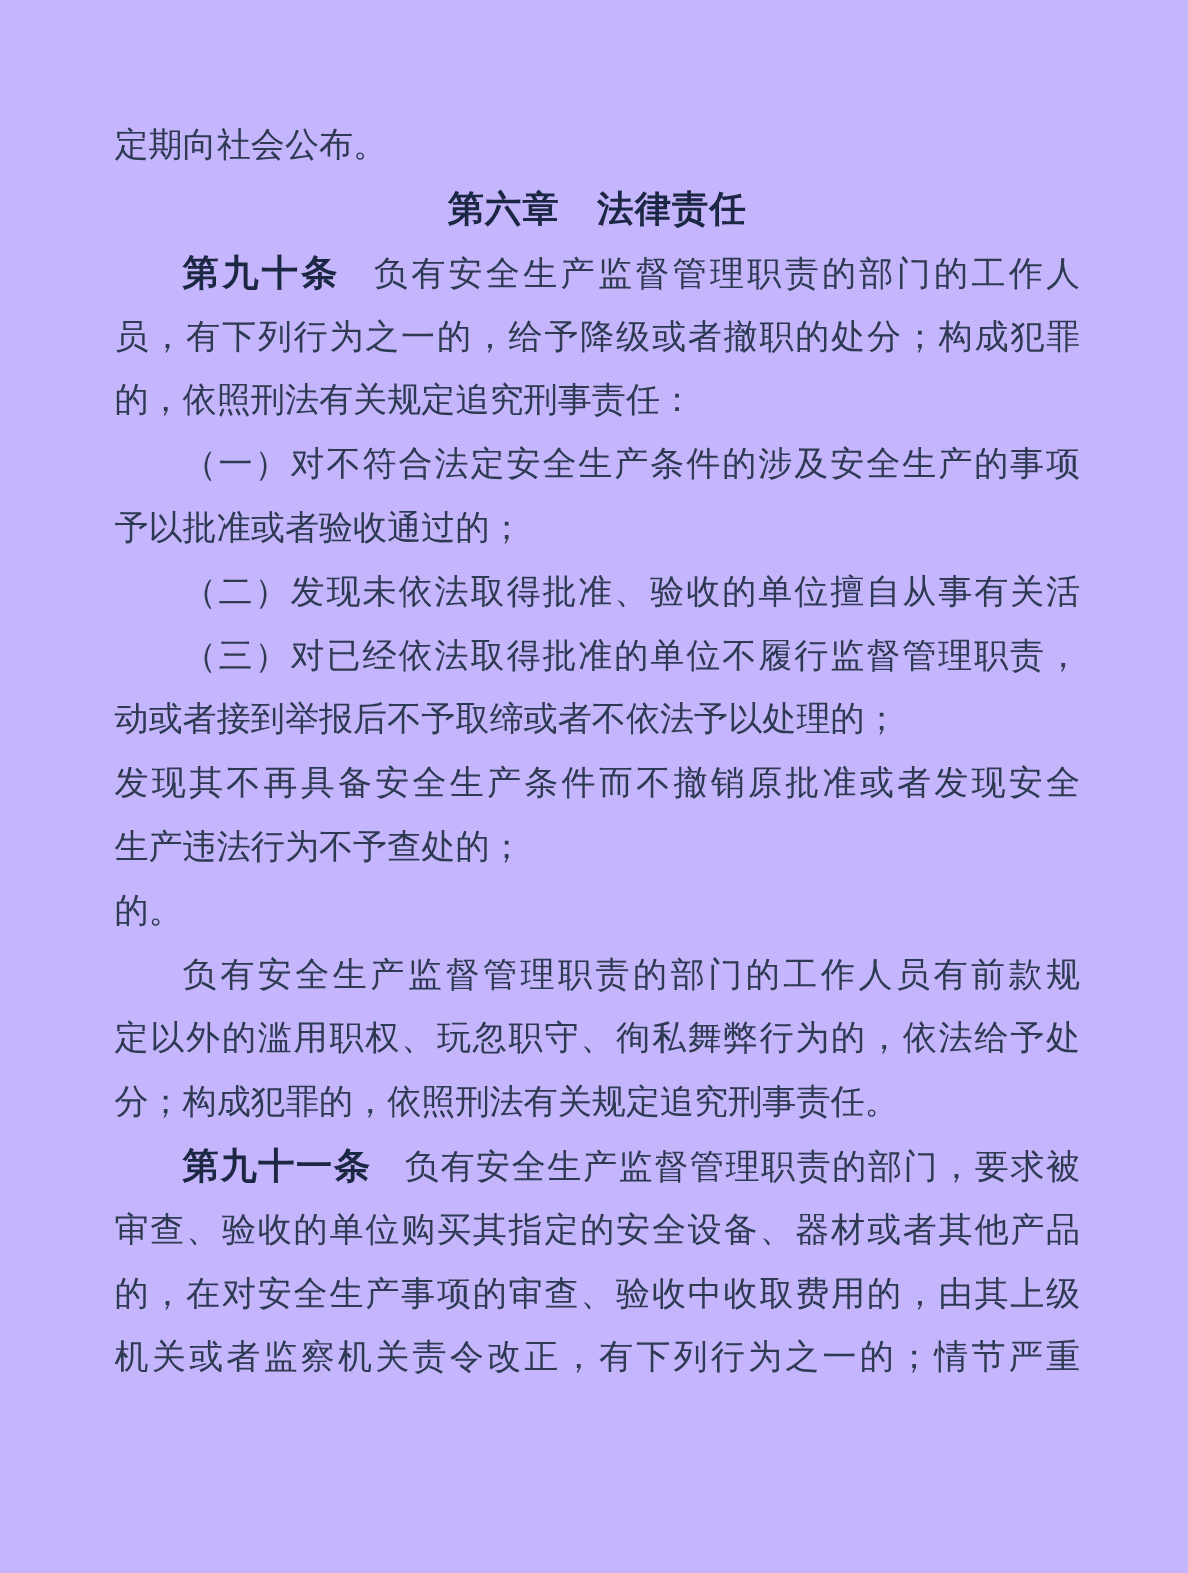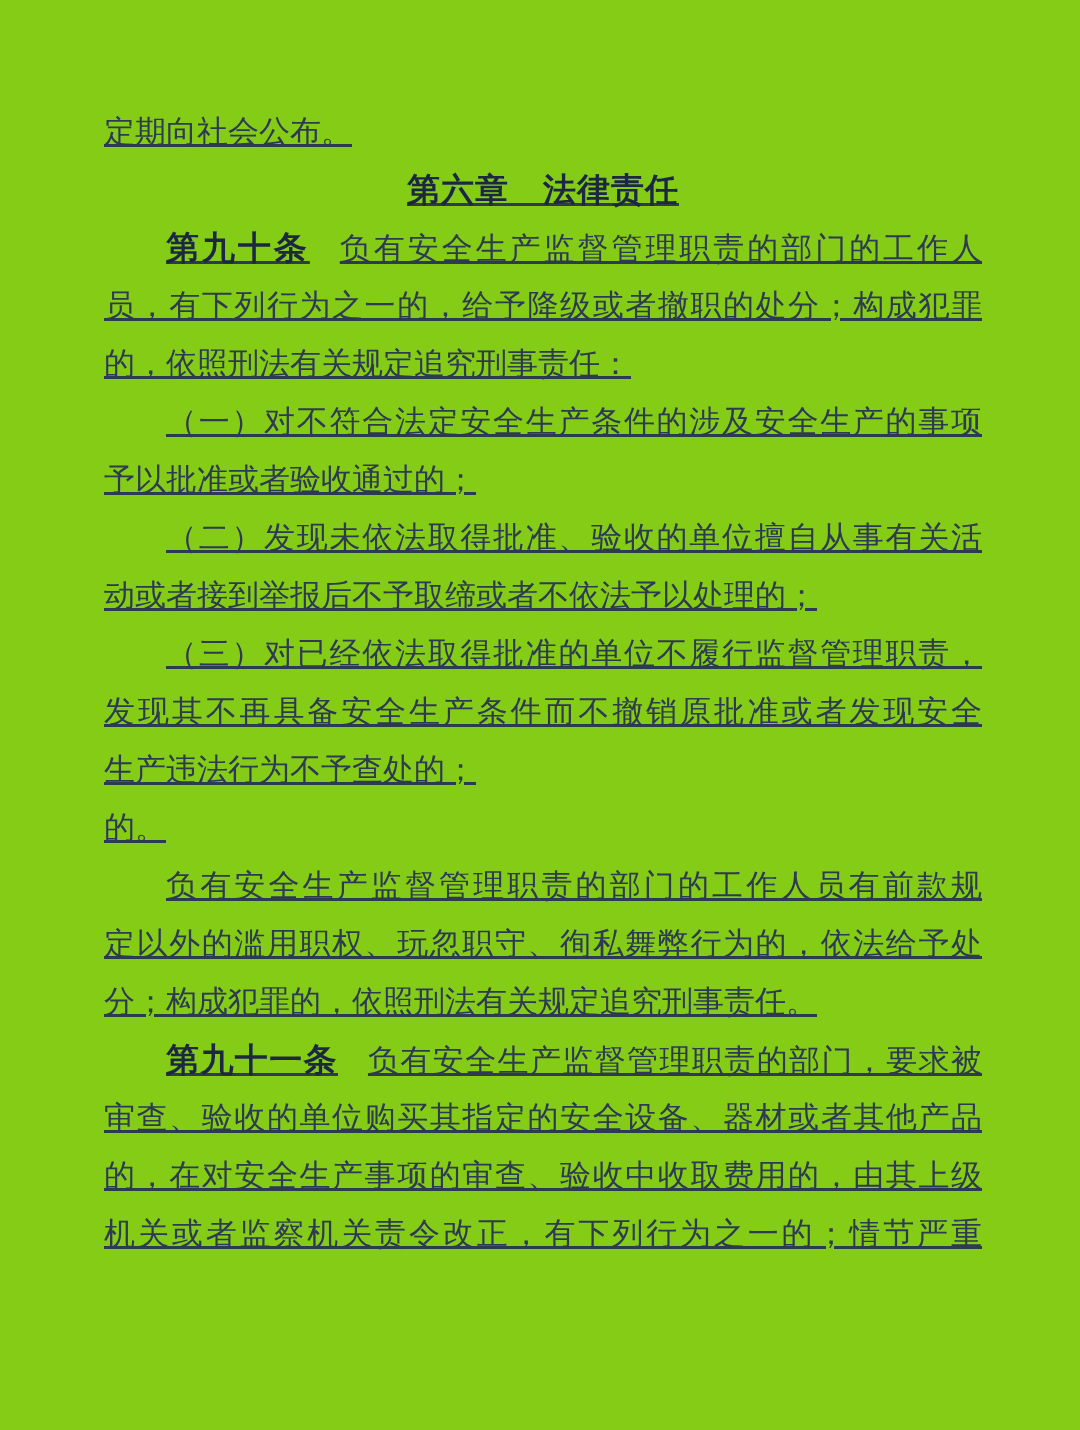--- a/index.html
+++ b/index.html
@@ -4,28 +4,27 @@
 <style>
   html, body {
     margin: 0;
     padding: 0;
     background: #ffffff;
   }
   .page {
     position: relative;
     width: 1080px;
     height: 1430px;
-    background: #84cc16;
+    background: #c4b5fd;
     box-sizing: border-box;
     padding: 103px 98px 0 104px;
     font-family: "Liberation Serif", "DejaVu Serif", serif;
     font-size: 31px;
     color: #2d3a52;
     overflow: hidden;
-    text-decoration: underline;
   }
   .line {
     box-sizing: border-box;
     width: 878px;
     height: 58px;
     line-height: 58px;
     overflow: hidden;
     white-space: nowrap;
   }
   .fill {
@@ -64,22 +63,22 @@
 
   <div>
     <div class="line fill indent">
       <span class="lead">第九十条</span><span>负有安全生产监督管理职责的部门的工作人</span>
     </div>
     <div class="line fill">员，有下列行为之一的，给予降级或者撤职的处分；构成犯罪</div>
     <div class="line">的，依照刑法有关规定追究刑事责任：</div>
     <div class="line fill indent">（一）对不符合法定安全生产条件的涉及安全生产的事项</div>
     <div class="line">予以批准或者验收通过的；</div>
     <div class="line fill indent">（二）发现未依法取得批准、验收的单位擅自从事有关活</div>
+    <div class="line fill indent">（三）对已经依法取得批准的单位不履行监督管理职责，</div>
     <div class="line">动或者接到举报后不予取缔或者不依法予以处理的；</div>
-    <div class="line fill indent">（三）对已经依法取得批准的单位不履行监督管理职责，</div>
     <div class="line fill">发现其不再具备安全生产条件而不撤销原批准或者发现安全</div>
     <div class="line">生产违法行为不予查处的；</div>
     <div class="line">的。</div>
     <div class="line fill indent">负有安全生产监督管理职责的部门的工作人员有前款规</div>
     <div class="line fill">定以外的滥用职权、玩忽职守、徇私舞弊行为的，依法给予处</div>
     <div class="line">分；构成犯罪的，依照刑法有关规定追究刑事责任。</div>
   </div>
 
   <div>
     <div class="line fill indent">

